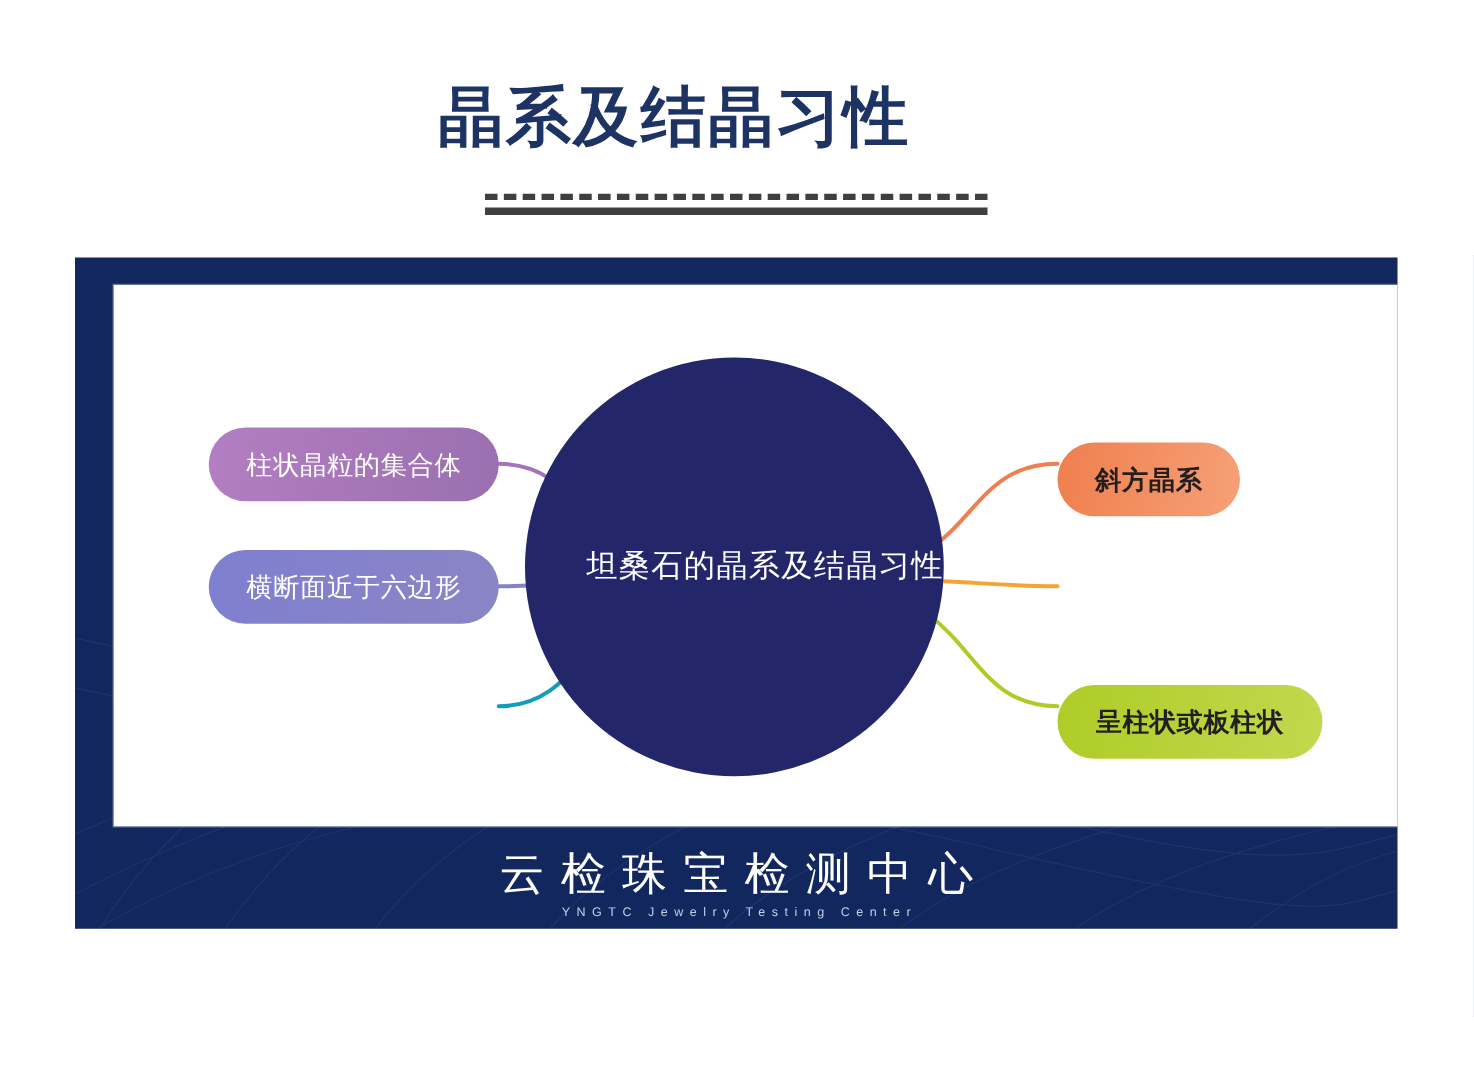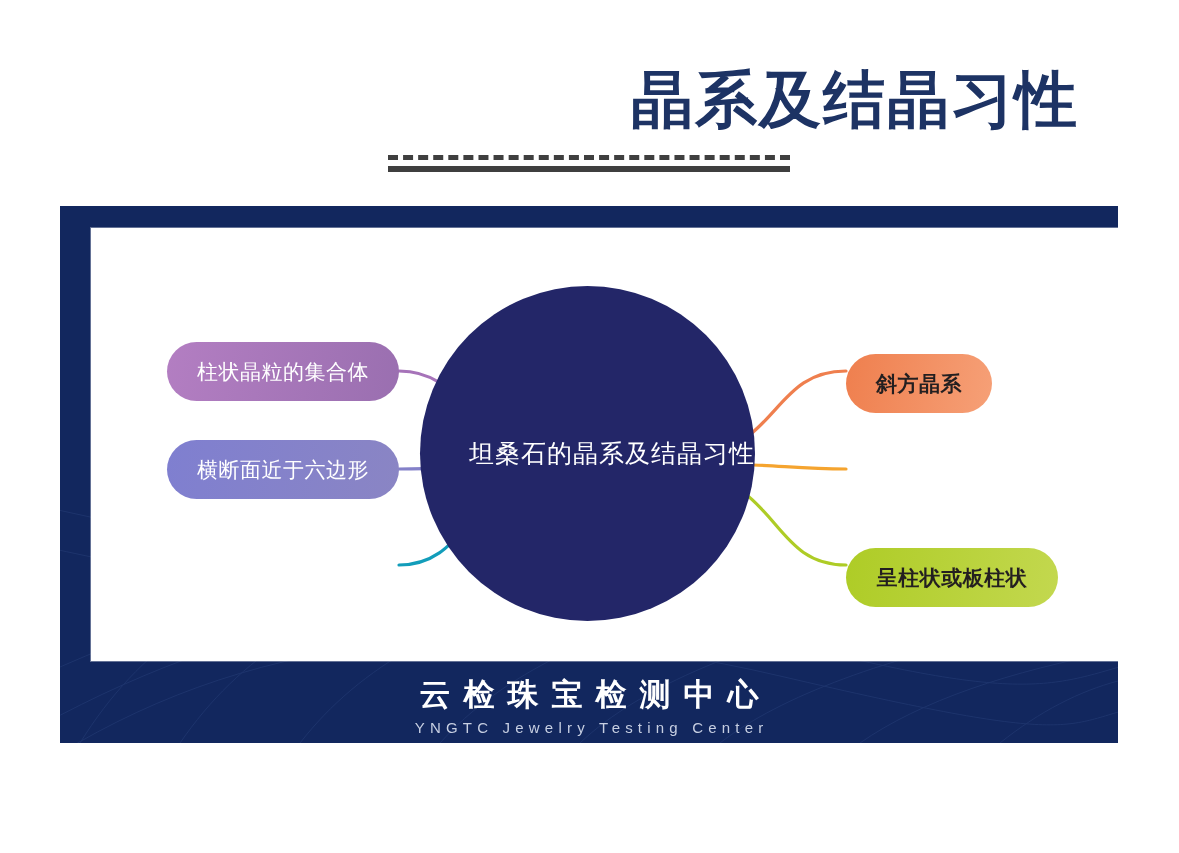--- a/index.html
+++ b/index.html
@@ -14,22 +14,22 @@
     overflow: hidden;
     font-family: "Liberation Sans", "DejaVu Sans", sans-serif;
   }
 
   
   .page-title {
     position: absolute;
     left: 0;
     top: 66px;
     width: 1079px;
-    text-align: right;
-    font-size: 62px;
+    text-align: center;
+    font-size: 52px;
     font-weight: bold;
     color: #1d3364;
     letter-spacing: 2px;
     line-height: 1.1;
     white-space: nowrap;
   }
   .divider {
     position: absolute;
     left: 388px;
     top: 155px;
@@ -80,28 +80,28 @@
   }
   .footer-text {
     position: absolute;
     left: 0;
     top: 470px;
     width: 1058px;
     text-align: center;
     color: #ffffff;
   }
   .footer-cn {
-    font-size: 31px;
+    font-size: 36px;
     letter-spacing: 13px;
     text-indent: 13px;
-    font-weight: 700;
+    font-weight: 400;
     line-height: 1.25;
   }
   .footer-en {
-    font-size: 15px;
+    font-size: 10px;
     letter-spacing: 5.2px;
     text-indent: 5.2px;
     color: #c7cfe2;
     margin-top: 4px;
     font-weight: 400;
   }
 
   
   .map {
     position: absolute;

